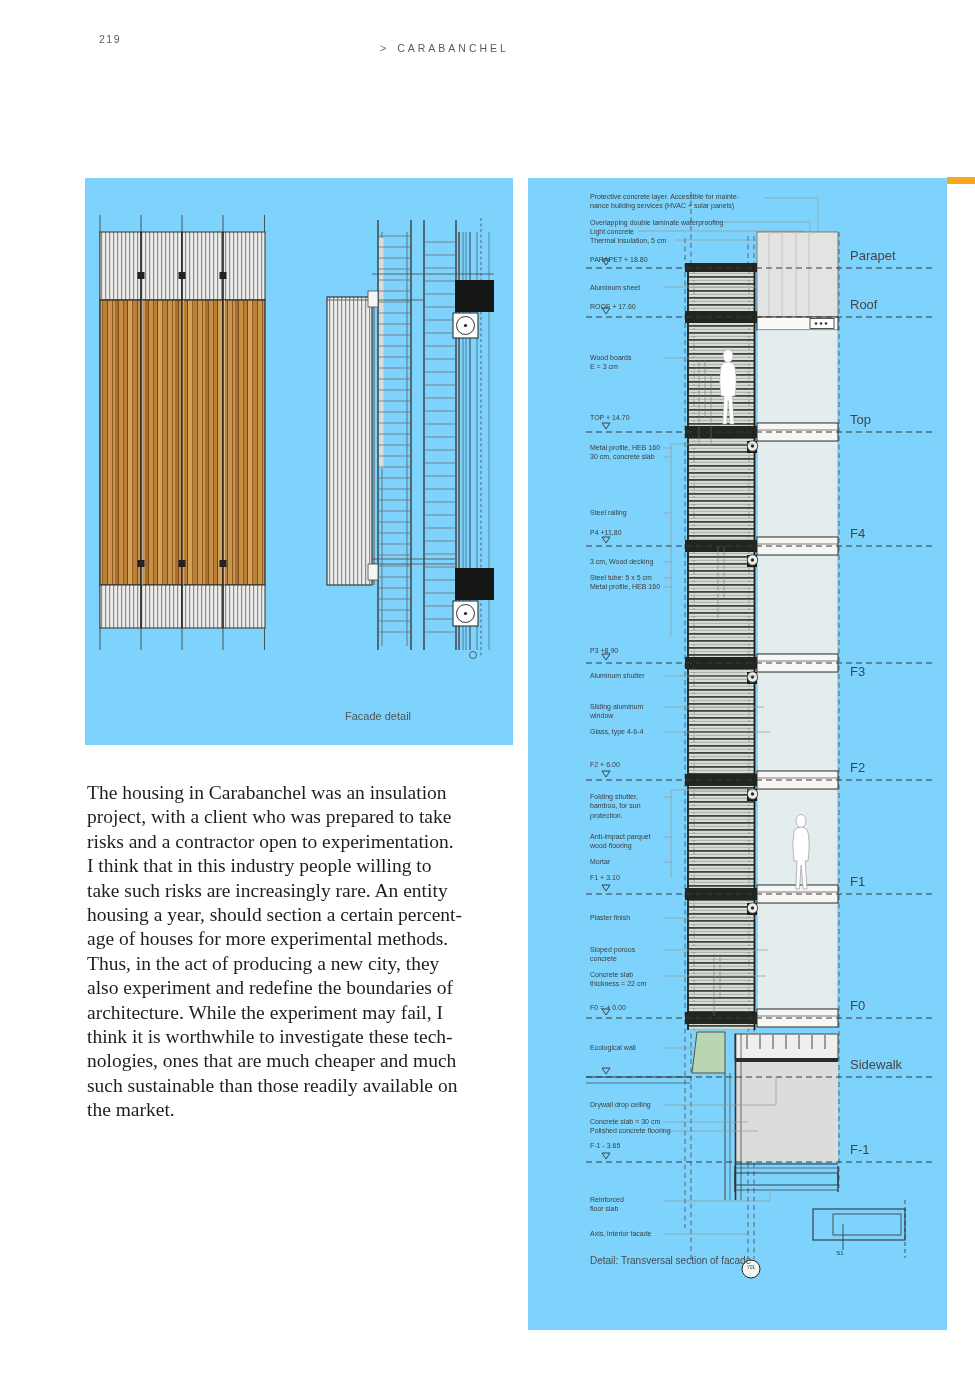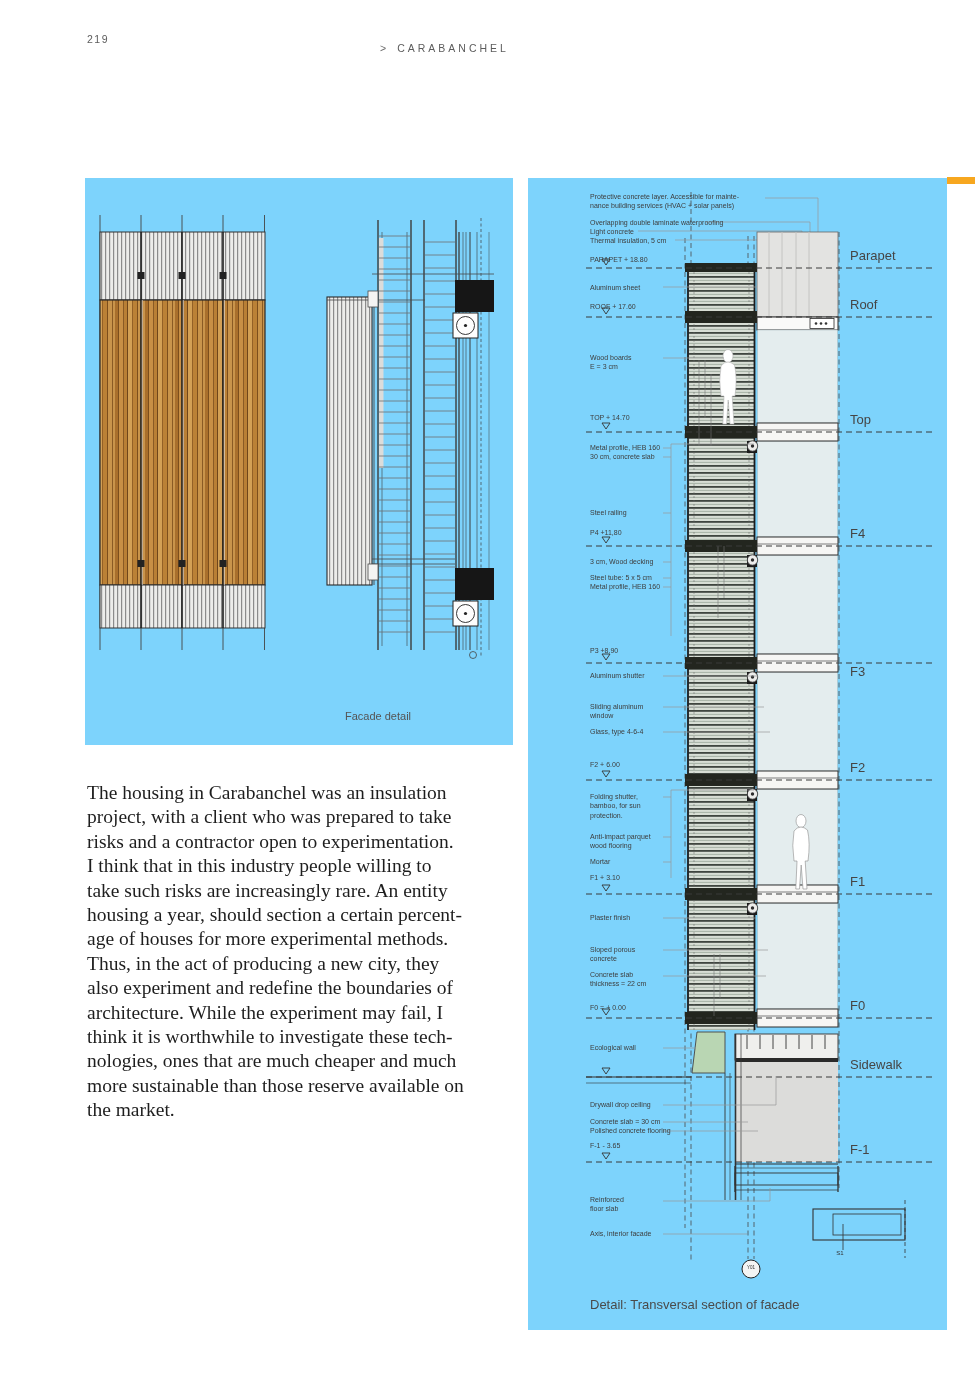--- a/index.html
+++ b/index.html
@@ -1,33 +1,33 @@
 <!DOCTYPE html>
 <html><head>
 <meta charset="utf-8">
 <style>
   html,body{margin:0;padding:0;background:#ffffff;}
   .page{position:relative;width:975px;height:1377px;background:#fff;overflow:hidden;
         font-family:"Liberation Sans",sans-serif;}
   .hdr{position:absolute;top:33px;font-size:10.5px;color:#5c5c5c;letter-spacing:1.5px;}
-  .hdr-num{left:87px;text-align:center;}
+  .hdr-num{left:99px;text-align:center;}
   .hdr-crumb{left:380px;letter-spacing:3px;margin-top:9px;}
   .hdr-crumb .arrow{margin-right:8px;color:#6a6a6a;}
   .accent-bar{position:absolute;left:947px;top:177px;width:28px;height:7px;background:#f7a71f;}
   .panel{position:absolute;background:#7dd3fc;}
   .panel-left{left:85px;top:178px;width:428px;height:567px;}
   .panel-right{left:528px;top:178px;width:419px;height:1152px;}
   .fig-caption{position:absolute;font-size:11px;line-height:1.45;color:#555;}
   .cap-shutters{left:18px;top:523px;width:170px;}
   .cap-facade{left:260px;top:531px;width:140px;}
   .body-text{position:absolute;left:87px;top:781px;width:420px;
              font-family:"Liberation Serif",serif;font-size:19.5px;line-height:24.4px;color:#1e1e1e;}
   .annot{position:absolute;font-size:7px;line-height:1.35;color:#3d3d3d;white-space:pre-line;}
   .level-label{position:absolute;font-size:13px;color:#454545;}
-  .sec-caption{position:absolute;left:62px;top:1119px;font-size:13px;color:#4a4a4a;}
+  .sec-caption{position:absolute;left:62px;top:1077px;font-size:10px;color:#4a4a4a;}
   .tiny-marker{position:absolute;color:#333;text-align:center;}
   .m-axis{left:214px;top:1086.5px;width:18px;font-size:4.5px;}
   .m-s1{left:304px;top:1072px;width:16px;font-size:6px;}
   svg{position:absolute;left:0;top:0;}
 </style>
 </head>
 <body>
 
 <div class="page">
 
@@ -226,21 +226,21 @@
       <div>risks and a contractor open to experimentation.</div>
       <div>I think that in this industry people willing to</div>
       <div>take such risks are increasingly rare. An entity</div>
       <div>housing a year, should section a certain percent-</div>
       <div>age of houses for more experimental methods.</div>
       <div>Thus, in the act of producing a new city, they</div>
       <div>also experiment and redefine the boundaries of</div>
       <div>architecture. While the experiment may fail, I</div>
       <div>think it is worthwhile to investigate these tech-</div>
       <div>nologies, ones that are much cheaper and much</div>
-      <div>more sustainable than those reserve available on</div>
+      <div>such sustainable than those readily available on</div>
       <div>the market.</div>
     </div>
 
   <div class="panel panel-right">
     <svg width="419" height="1152" viewBox="0 0 419 1152">
       <defs>
         <pattern id="slats" patternUnits="userSpaceOnUse" width="8" height="7">
           <rect width="8" height="7" fill="#d8ded5"></rect>
           <rect width="8" height="1.8" fill="#3f453f"></rect>
           <rect y="3.9" width="8" height="0.8" fill="#9aa79a"></rect>

